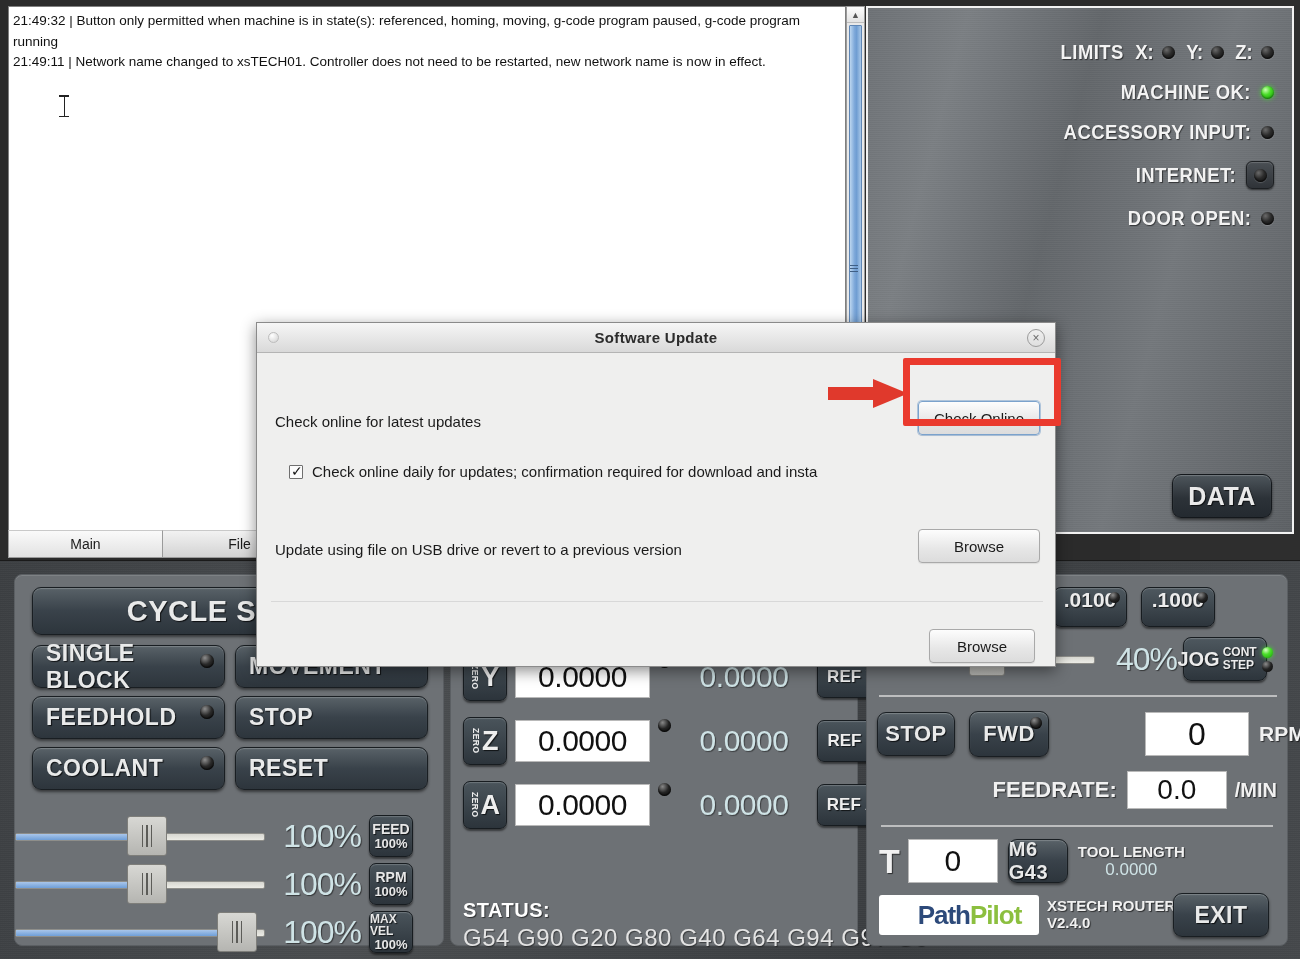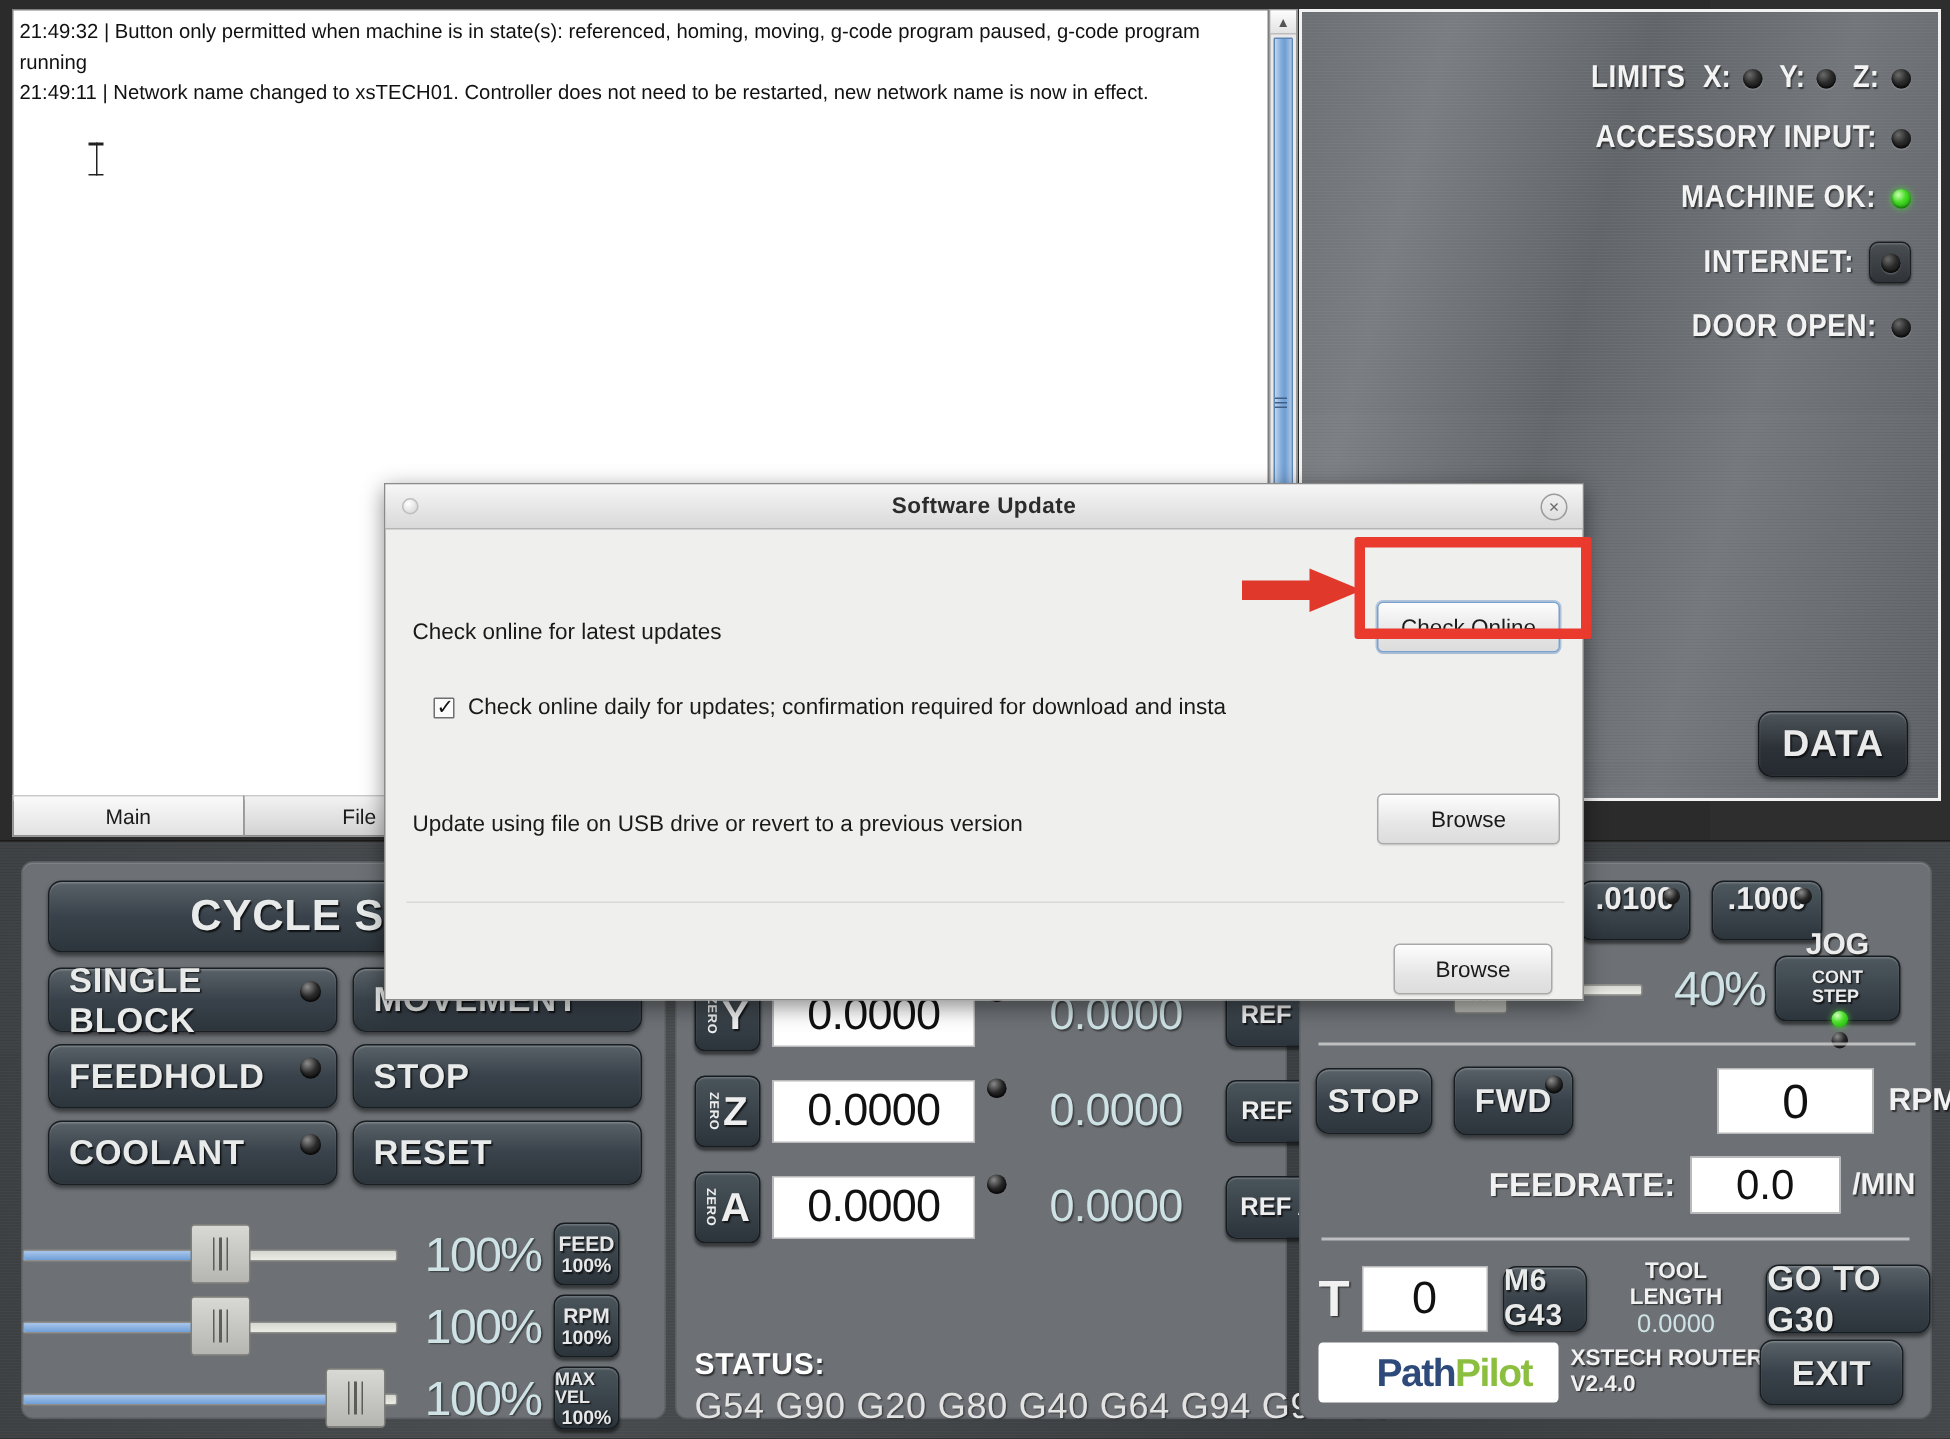--- a/index.html
+++ b/index.html
@@ -290,21 +290,21 @@
     background: radial-gradient(circle at 35% 28%, #8c8c8c 0%, #242424 48%, #070707 100%);}
   .hr-line{ position:absolute; height:2px; background:#d8d8d8; opacity:.75; }
   .jogbtn{
     width:84px; height:44px; border-radius:8px;
     background:linear-gradient(#4e585f,#2d353c);
     border:1px solid #171c20;
     box-shadow: inset 0 1px 1px rgba(255,255,255,.2), 0 2px 2px rgba(0,0,0,.5);
     display:flex; align-items:center; justify-content:center; gap:3px;
     color:#ececec; font-weight:bold;
     font-family:"Liberation Sans Narrow","Liberation Sans",sans-serif;
-    text-shadow:1px 1px 1px rgba(0,0,0,.7); position:relative;flex-direction:column;
+    text-shadow:1px 1px 1px rgba(0,0,0,.7); position:relative;
   }
   .jogbtn .jl{ font-size:20px; }
   .jogbtn .jc{ font-size:12px; line-height:1.05; text-align:left; }
   .jogbtn .lamps{ display:flex; flex-direction:column; gap:3px; margin-left:2px;}
   .jogbtn .lamps i{ width:11px; height:11px; border-radius:50%; display:block;
     background: radial-gradient(circle at 35% 28%, #8c8c8c 0%, #242424 48%, #070707 100%);}
   .jogbtn .lamps i.on{ background: radial-gradient(circle at 35% 28%, #d6ffc2 0%, #4ce02b 40%, #16a005 100%);
     box-shadow:0 0 4px rgba(60,230,40,.85);}
   .wfield{
     background:#fff; border:1px solid #b9b9b9;
@@ -415,27 +415,27 @@
           <span class="axis-lab">Y:</span>
           <span class="led"></span>
         </span>
         <span class="xyz">
           <span class="axis-lab">Z:</span>
           <span class="led"></span>
         </span>
       </div>
 
       <div class="mrow">
+        <span class="mlabel">MACHINE OK:</span>
+        <span class="led on"></span>
+      </div>
+
+      <div class="mrow">
         <span class="mlabel">ACCESSORY INPUT:</span>
         <span class="led"></span>
-      </div>
-
-      <div class="mrow">
-        <span class="mlabel">MACHINE OK:</span>
-        <span class="led on"></span>
       </div>
 
       <div class="mrow" style="height:46px;">
         <span class="mlabel">INTERNET:</span>
         <span class="led-box">
             <span class="led"></span>
           </span>
       </div>
 
       <div class="mrow">
@@ -663,21 +663,20 @@
       <div class="hr-line" style="left:14px; top:250px; width:392px;"></div>
 
       <div style="position:absolute; left:12px; top:264px; display:flex; align-items:center;">
         <div class="rlabel" style="font-size:34px; margin-right:8px;">T</div>
         <div class="wfield" style="width:90px; height:44px; font-size:30px;">0</div>
         <div class="btn3d" style="width:60px;height:44px;justify-content:center;font-size:20px;margin-left:10px;">M6 G43</div>
         <div style="margin-left:10px; text-align:center;">
           <div class="rlabel" style="font-size:15px;">TOOL LENGTH</div>
           <div style="color:#cfe3e6;font-size:17px;">0.0000</div>
         </div>
-        <div class="btn3d" style="width:118px;height:46px;justify-content:center;font-size:23px;margin-left:10px;">GO TO G30</div>
       </div>
 
       <div class="pathpilot">
         <span class="a">Path</span>
           <span class="b">Pilot</span>
       </div>
       <div style="position:absolute; left:180px; top:322px; line-height:1.15;">
         <div class="rlabel" style="font-size:15px;">XSTECH ROUTER S M</div>
         <div class="rlabel" style="font-size:15px;">V2.4.0</div>
       </div>

